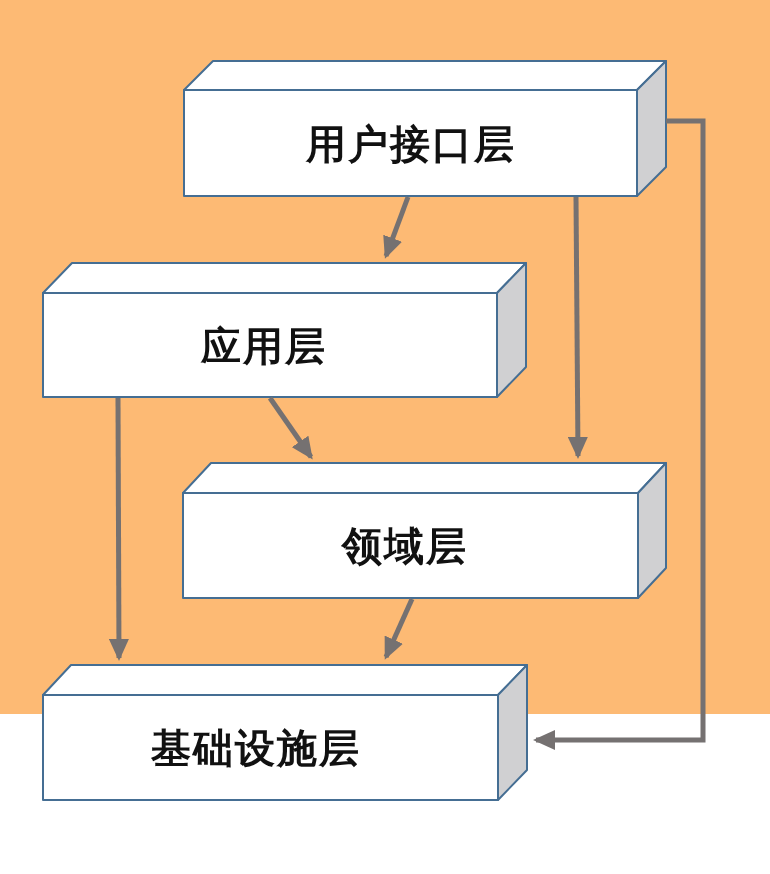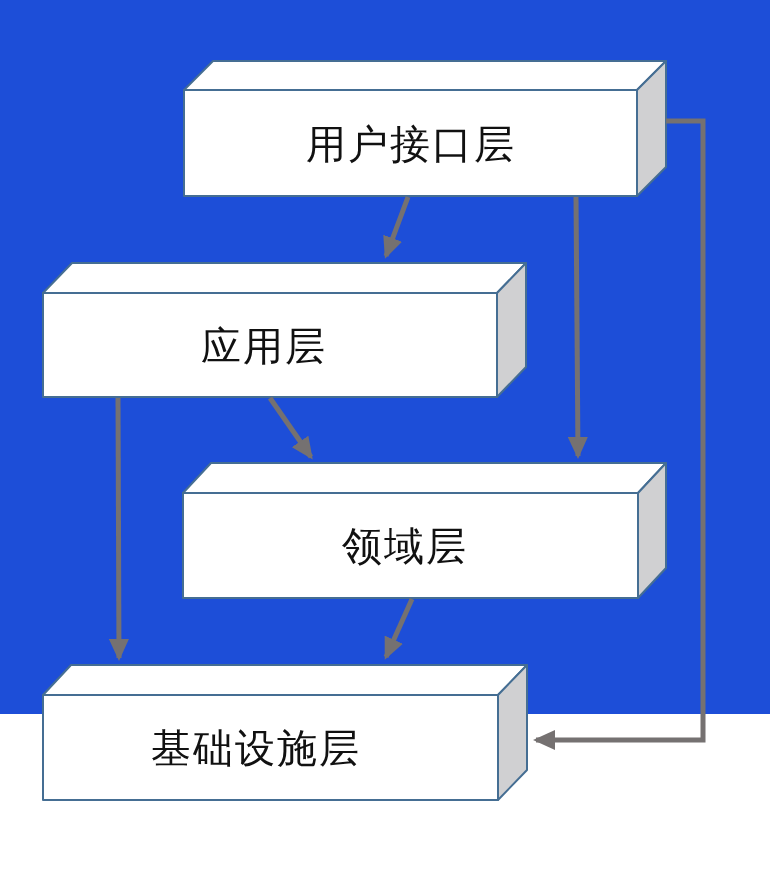--- a/index.html
+++ b/index.html
@@ -7,21 +7,22 @@
     padding: 0;
     background: #ffffff;
     width: 770px;
     height: 874px;
     overflow: hidden;
   }
   .canvas {
     position: relative;
     width: 770px;
     height: 714px;
-    background: #1d4ed8;
+    background: #fdba74;
+    font-weight: bold;
   }
   svg { display: block; }
   .face-front, .face-top {
     fill: #ffffff;
     stroke: #456e93;
     stroke-width: 2;
     stroke-linejoin: round;
   }
   .face-side {
     fill: #d0d0d2;

